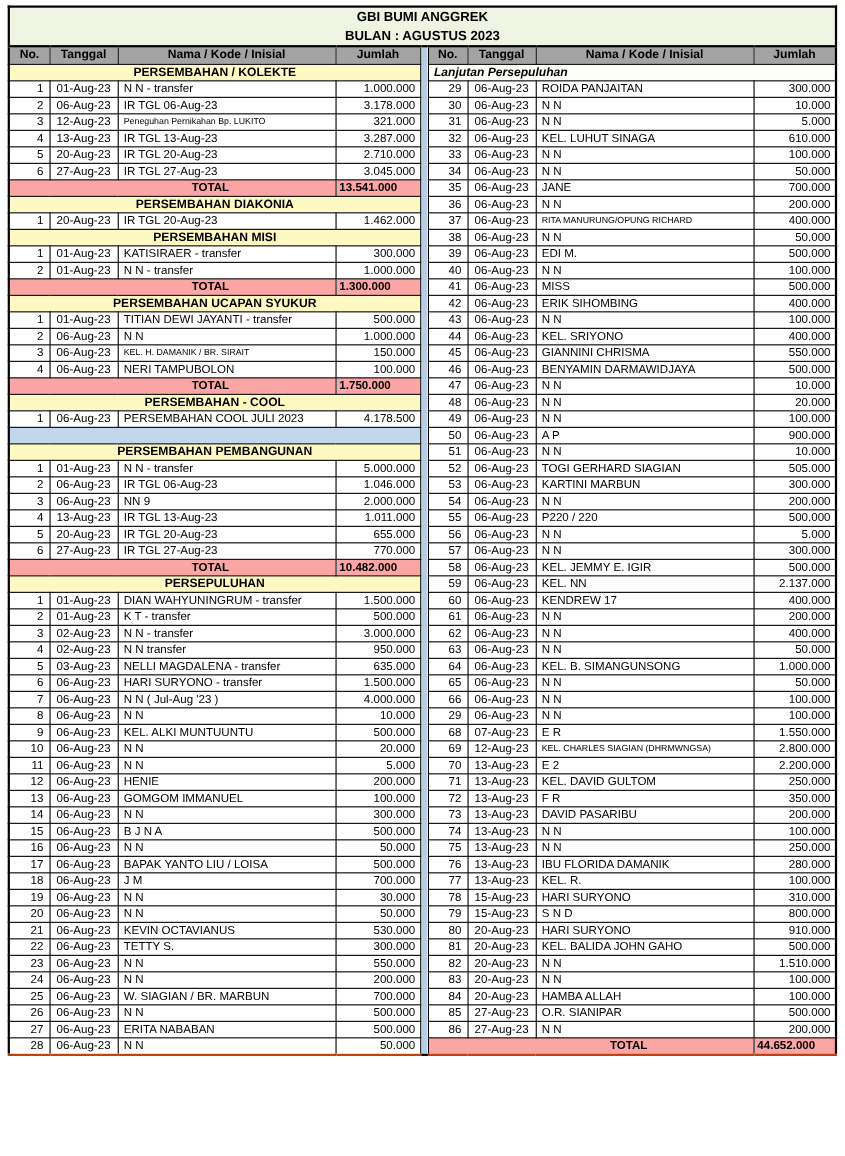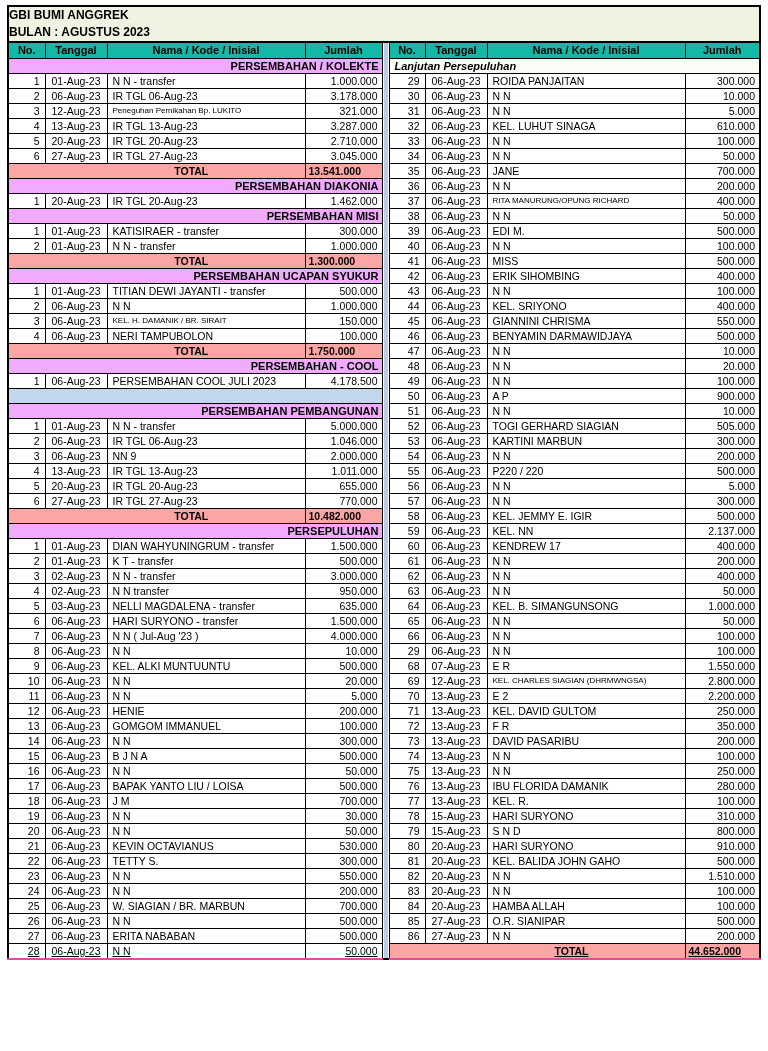--- a/index.html
+++ b/index.html
@@ -11,20 +11,21 @@
     color: #000;
     overflow: hidden;
   }
   .sheet { padding: 5px 7px 0 7px; }
 
   
   .title-block {
     border: 2px solid #000;
     border-bottom: none;
     background: #eff3e2;
+    text-align: center;
   }
   .title-line {
     height: 17px; line-height: 17px;
     font-size: 12px; font-weight: bold;
     white-space: nowrap; overflow: hidden;
   }
 
   
   .tables { display: flex; align-items: stretch; }
   table { border-collapse: collapse; table-layout: fixed; }
@@ -34,46 +35,46 @@
   table.right-half { border-right: 2px solid #000; }
 
   th, td {
     border: 1px solid #000;
     height: 15px; line-height: 14px;
     padding: 0 3px;
     font-size: 10.5px;
     overflow: hidden; white-space: nowrap;
   }
   thead th {
-    background: #14b8a6;
+    background: #a3a3a3;
     border-top: 2px solid #000;
     font-size: 11px; font-weight: bold;
     text-align: center;
     height: 16px;
   }
-  tbody tr:last-child td { border-bottom: 2px solid #ec4899; text-decoration: underline; }
+  tbody tr:last-child td { border-bottom: 2px solid #c2410c; }
 
   
   .col-no   { width: 37px; }
   .col-date { width: 62px; }
   .col-name { width: 198px; }
   .col-amt  { width: 77px; }
   table.right-half .col-no  { width: 36px; }
   table.right-half .col-amt { width: 75px; }
 
   
   td.c-no   { text-align: right; padding-right: 5px; }
   td.c-date { text-align: center; }
   td.c-name { text-align: left; padding-left: 5px; }
   td.c-amt  { text-align: right; padding-right: 4px; }
   td.condensed { font-size: 8px; }
 
   tr.section td {
-    background: #f0abfc;
-    font-weight: bold; text-align: right; font-size: 11px;
+    background: #fef9c3;
+    font-weight: bold; text-align: center; font-size: 11px;
   }
   tr.continuation td {
     background: #fdfdf8;
     font-weight: bold; text-align: left; font-size: 11px; padding-left: 5px; font-style: italic;
   }
   tr.total td { background: #fca5a5; font-weight: bold; }
   td.total-label { text-align: center; padding-left: 72px; }
   td.total-value { padding-right: 4px; }
   tr.blank td { background: #c2d6ec; }
 

